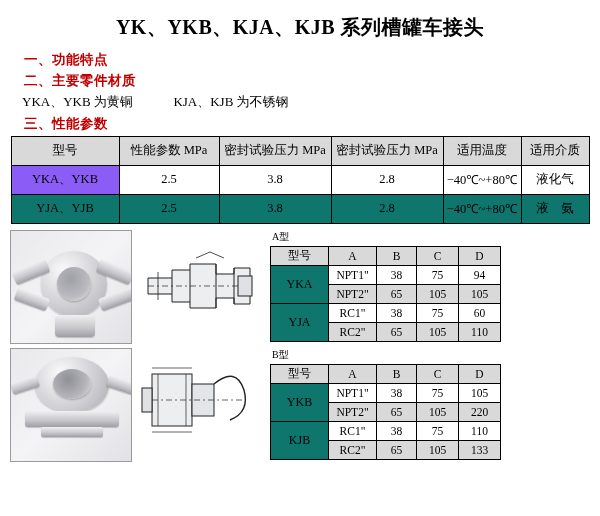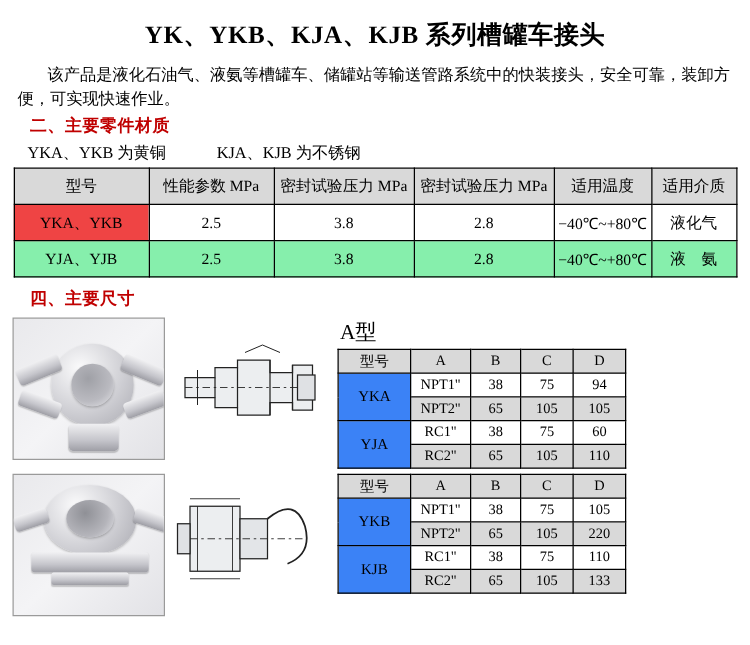--- a/index.html
+++ b/index.html
@@ -73,27 +73,27 @@
     padding: 0 2px;
   }
   .perf-table th {
     background: #d9d9d9;
     font-weight: normal;
   }
   .perf-table .hdr-row th {
     background: #d9d9d9;
   }
   .perf-table td.model {
-    background: #ef4444;
+    background: #8b5cf6;
   }
   .perf-table td {
     background: #ffffff;
   }
   .perf-table tr.shaded td {
-    background: #86efac;
+    background: #0f766e;
   }
 
   
   .dim-area {
     margin-top: 6px;
     position: relative;
   }
   .row-block {
     display: flex;
     align-items: flex-start;
@@ -115,40 +115,40 @@
     position: relative;
     flex: none;
     background: #ffffff;
   }
   .type-block {
     margin-left: 10px;
     flex: none;
     width: 230px;
   }
   .type-label {
-    font-size: 17px;
+    font-size: 10px;
     margin: 0 0 2px 2px;
   }
   .dim-table {
     width: 230px;
     table-layout: fixed;
   }
   .dim-table th, .dim-table td {
     border: 1px solid #000000;
     text-align: center;
     font-size: 11.5px;
     height: 18px;
     padding: 0 1px;
   }
   .dim-table th {
     background: #d9d9d9;
     font-weight: normal;
   }
   .dim-table td.model {
-    background: #3b82f6;
+    background: #0f766e;
     font-size: 12px;
   }
   .dim-table tr.shaded td {
     background: #d9d9d9;
   }
   .dim-table td {
     background: #ffffff;
   }
 
   
@@ -166,29 +166,30 @@
   }
   svg { display: block; }
 </style>
 </head>
 <body>
 
 <div class="page">
 
   <div class="title">YK、YKB、KJA、KJB 系列槽罐车接头</div>
 
-  <div class="para indent">该产品是液化石油气、液氨等槽罐车、储罐站等输送管路系统中的快装接头，安全可靠，装卸方便，可实现快速作业。</div>
+  <div class="section-head">一、功能特点</div>
 
   <div class="section-head">二、主要零件材质</div>
   <div class="mat-line">
     <span>YKA、YKB 为黄铜</span>
     <span class="gap"></span>
     <span>KJA、KJB 为不锈钢</span>
   </div>
 
+  <div class="section-head">三、性能参数</div>
 
   <table class="perf-table">
     <colgroup>
       <col style="width:108px">
       <col style="width:100px">
       <col style="width:112px">
       <col style="width:112px">
       <col style="width:78px">
       <col style="width:68px">
     </colgroup>
@@ -213,21 +214,20 @@
       <td class="model">YJA、YJB</td>
       <td>2.5</td>
       <td>3.8</td>
       <td>2.8</td>
       <td>−40℃~+80℃</td>
       <td>液　氨</td>
     </tr>
   </tbody>
     </table>
 
-  <div class="section-head" style="margin-top:8px">四、主要尺寸</div>
 
   <div class="dim-area">
 
     <div class="row-block">
 
       <div class="photo">
         <div class="blob" style="left:30px; top:20px; width:66px; height:66px;"></div>
         <div class="blob" style="left:46px; top:36px; width:34px; height:34px; background:radial-gradient(circle at 40% 35%, #9fa0a6 0%, #babac0 60%, #e6e6ea 100%);"></div>
         <div class="bar" style="left:2px; top:34px; width:36px; height:14px; transform:rotate(-22deg);"></div>
         <div class="bar" style="left:86px; top:34px; width:36px; height:14px; transform:rotate(22deg);"></div>
@@ -318,20 +318,21 @@
             <path d="M14 52 L106 52" stroke-dasharray="6 3 2 3" stroke-width="0.7"></path>
             <path d="M14 20 L54 20" stroke-width="0.7"></path>
             <path d="M14 84 L54 84" stroke-width="0.7"></path>
             <path d="M20 26 L20 78 M48 26 L48 78" stroke-width="0.7"></path>
             <rect x="4" y="40" width="10" height="24" fill="#dfe1e4"></rect>
           </g>
         </svg>
       </div>
 
       <div class="type-block">
+        <div class="type-label">B型</div>
         <table class="dim-table">
           <colgroup>
             <col style="width:58px">
               <col style="width:48px">
               <col style="width:40px">
               <col style="width:42px">
               <col style="width:42px">
           </colgroup>
           <tbody>
               <tr>

